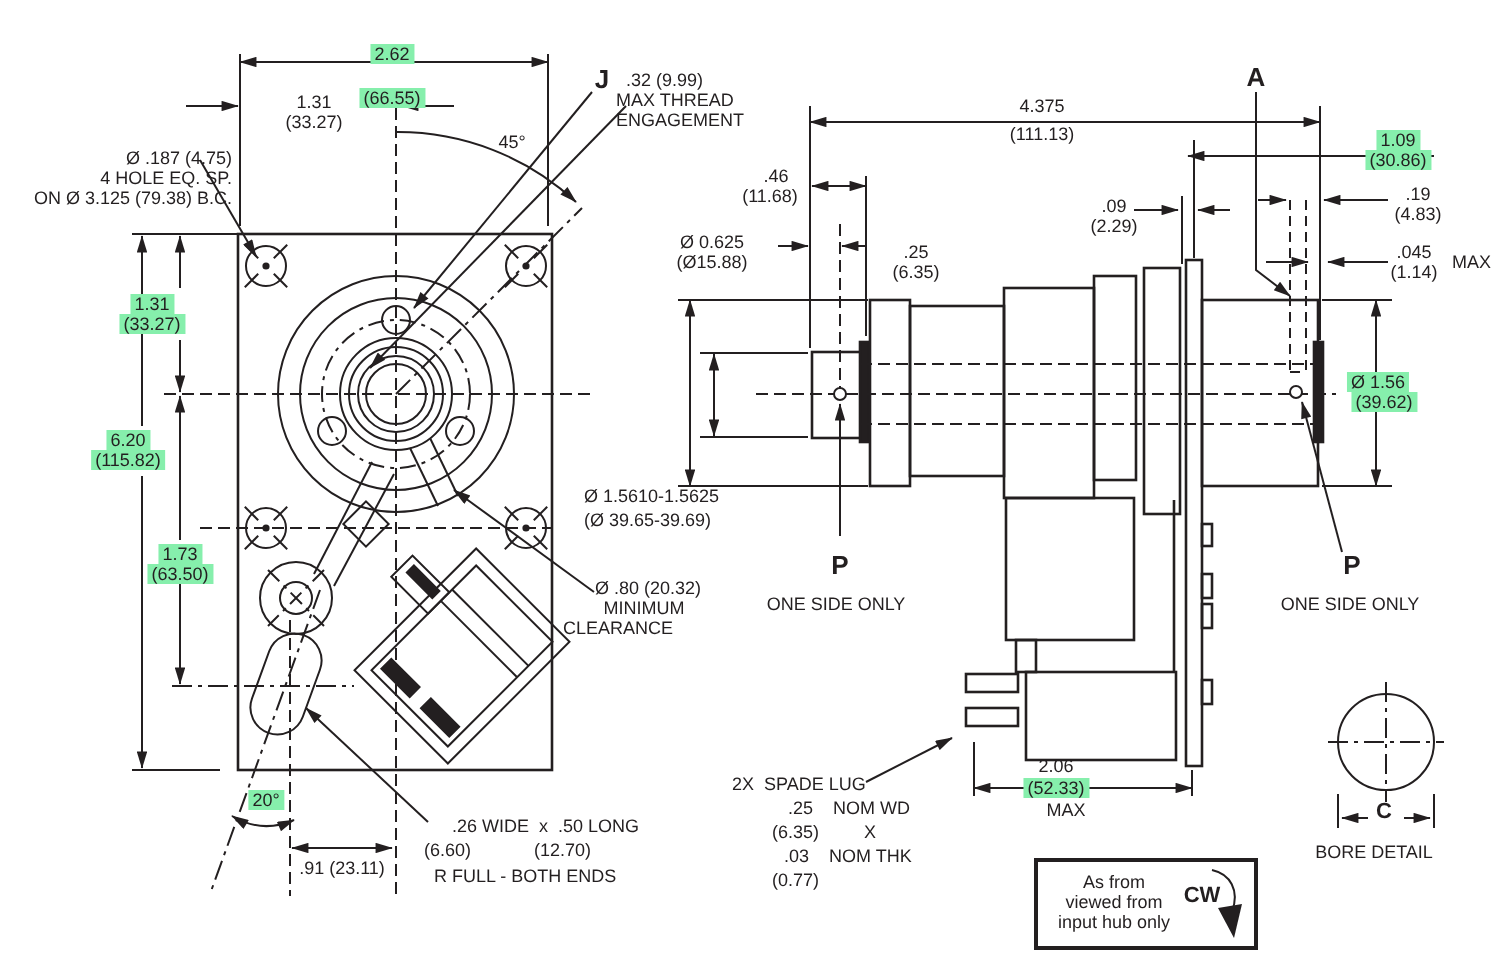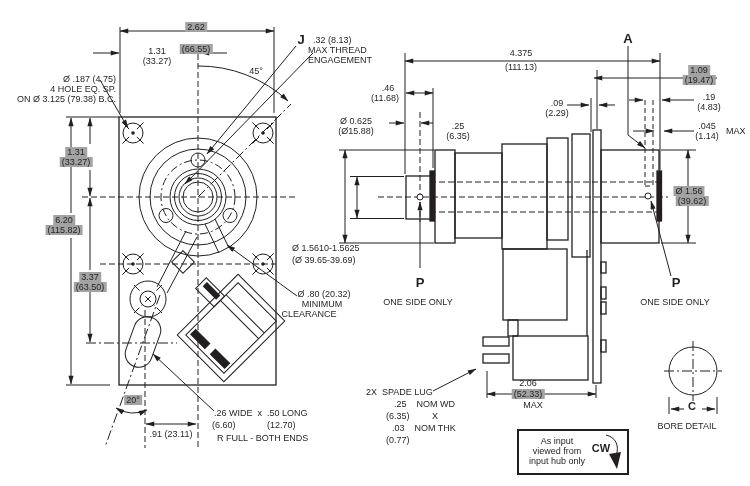--- a/index.html
+++ b/index.html
@@ -3,21 +3,21 @@
 <meta charset="utf-8">
 <style>
   html,body{margin:0;padding:0;background:#fff;}
   #stage{position:relative;width:750px;height:486px;background:#fff;overflow:hidden;
          font-family:"Liberation Sans",sans-serif;color:#231f20;}
   #linework{position:absolute;left:0;top:0;}
   .lbl{position:absolute;font-size:9px;line-height:10px;white-space:pre;color:#231f20;
        font-family:"Liberation Sans",sans-serif;}
   .c{transform:translateX(-50%);text-align:center;}
   .r{transform:translateX(-100%);}
-  .bg{background:#a3a3a3;padding:0 2px;}
+  .bg{background:#86efac;padding:0 2px;}
   .big{font-size:13px;font-weight:bold;line-height:13px;}
   .med{font-size:11px;font-weight:bold;line-height:11px;}
 </style>
 </head>
 <body>
 
 <div id="stage">
 
 <svg id="linework" width="750" height="486" viewBox="0 0 750 486">
   <defs>
@@ -204,45 +204,45 @@
 </svg>
 
 <div class="lbl r" style="left:116px;top:74px">Ø .187 (4.75)</div>
 <div class="lbl r" style="left:116px;top:84px">4 HOLE EQ. SP.</div>
 <div class="lbl r" style="left:116px;top:94px">ON Ø 3.125 (79.38) B.C.</div>
 <div class="lbl c bg" style="left:196px;top:22px">2.62</div>
 <div class="lbl c bg" style="left:196px;top:44px">(66.55)</div>
 <div class="lbl c" style="left:157px;top:46px">1.31</div>
 <div class="lbl c" style="left:157px;top:56px">(33.27)</div>
 <div class="lbl c big" style="left:301px;top:33px">J</div>
-<div class="lbl" style="left:313px;top:35px">.32 (8.13)</div>
+<div class="lbl" style="left:313px;top:35px">.32 (9.99)</div>
 <div class="lbl" style="left:308px;top:45px">MAX THREAD</div>
 <div class="lbl" style="left:308px;top:55px">ENGAGEMENT</div>
 <div class="lbl c" style="left:256px;top:66px">45°</div>
 <div class="lbl c bg" style="left:76px;top:147px">1.31</div>
 <div class="lbl c bg" style="left:76px;top:157px">(33.27)</div>
 <div class="lbl c bg" style="left:64px;top:215px">6.20</div>
 <div class="lbl c bg" style="left:64px;top:225px">(115.82)</div>
-<div class="lbl c bg" style="left:90px;top:272px">3.37</div>
+<div class="lbl c bg" style="left:90px;top:272px">1.73</div>
 <div class="lbl c bg" style="left:90px;top:282px">(63.50)</div>
 <div class="lbl c bg" style="left:133px;top:395px">20°</div>
 <div class="lbl c" style="left:171px;top:429px">.91 (23.11)</div>
-<div class="lbl" style="left:214px;top:408px">.26 WIDE  x  .50 LONG</div>
+<div class="lbl" style="left:226px;top:408px">.26 WIDE  x  .50 LONG</div>
 <div class="lbl" style="left:212px;top:420px">(6.60)</div>
 <div class="lbl" style="left:267px;top:420px">(12.70)</div>
 <div class="lbl" style="left:217px;top:433px">R FULL - BOTH ENDS</div>
 <div class="lbl c" style="left:324px;top:289px">Ø .80 (20.32)</div>
 <div class="lbl c" style="left:322px;top:299px">MINIMUM</div>
 <div class="lbl c" style="left:309px;top:309px">CLEARANCE</div>
 
 <div class="lbl c" style="left:521px;top:48px">4.375</div>
 <div class="lbl c" style="left:521px;top:62px">(111.13)</div>
 <div class="lbl c big" style="left:628px;top:32px">A</div>
 <div class="lbl c bg" style="left:699px;top:65px">1.09</div>
-<div class="lbl c bg" style="left:699px;top:75px">(19.47)</div>
+<div class="lbl c bg" style="left:699px;top:75px">(30.86)</div>
 <div class="lbl c" style="left:388px;top:83px">.46</div>
 <div class="lbl c" style="left:385px;top:93px">(11.68)</div>
 <div class="lbl c" style="left:356px;top:116px">Ø 0.625</div>
 <div class="lbl c" style="left:356px;top:126px">(Ø15.88)</div>
 <div class="lbl c" style="left:458px;top:121px">.25</div>
 <div class="lbl c" style="left:458px;top:131px">(6.35)</div>
 <div class="lbl c" style="left:557px;top:98px">.09</div>
 <div class="lbl c" style="left:557px;top:108px">(2.29)</div>
 <div class="lbl c" style="left:709px;top:92px">.19</div>
 <div class="lbl c" style="left:709px;top:102px">(4.83)</div>
@@ -262,18 +262,18 @@
 <div class="lbl c" style="left:533px;top:400px">MAX</div>
 <div class="lbl" style="left:366px;top:387px">2X  SPADE LUG</div>
 <div class="lbl" style="left:394px;top:399px">.25    NOM WD</div>
 <div class="lbl" style="left:386px;top:411px">(6.35)         X</div>
 <div class="lbl" style="left:392px;top:423px">.03    NOM THK</div>
 <div class="lbl" style="left:386px;top:435px">(0.77)</div>
 
 <div class="lbl c med" style="left:692px;top:401px">C</div>
 <div class="lbl c" style="left:687px;top:421px">BORE DETAIL</div>
 
-<div class="lbl c" style="left:557px;top:436px">As input</div>
+<div class="lbl c" style="left:557px;top:436px">As from</div>
 <div class="lbl c" style="left:557px;top:446px">viewed from</div>
 <div class="lbl c" style="left:557px;top:456px">input hub only</div>
 <div class="lbl c med" style="left:601px;top:443px">CW</div>
 
 </div>
 
 </body></html>

